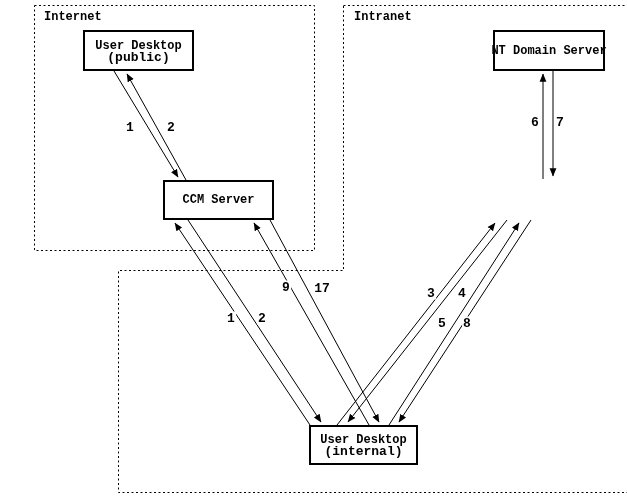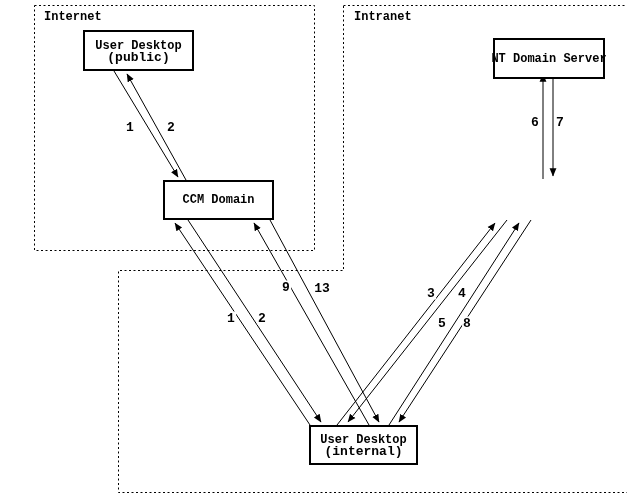--- a/index.html
+++ b/index.html
@@ -90,41 +90,41 @@
 
   <span class="region-label" style="left:12px;top:10px;">Internet</span>
   <span class="region-label" style="left:322px;top:10px;">Intranet</span>
 
   <div class="node" style="left:51px;top:30px;width:111px;height:41px;">
     <div class="node-title">User Desktop</div>
     <div class="node-sub">(public)</div>
   </div>
 
   <div class="node" style="left:131px;top:180px;width:111px;height:40px;">
-    <div class="node-title">CCM Domain</div>
+    <div class="node-title">CCM Server</div>
   </div>
 
-  <div class="node" style="left:461px;top:38px;width:112px;height:41px;">
+  <div class="node" style="left:461px;top:30px;width:112px;height:41px;">
     <div class="node-title">NT Domain Server</div>
   </div>
 
 
   <div class="node" style="left:277px;top:425px;width:109px;height:40px;">
     <div class="node-title">User Desktop</div>
     <div class="node-sub">(internal)</div>
   </div>
 
   <span class="num" style="left:98px;top:127px;">1</span>
   <span class="num" style="left:139px;top:127px;">2</span>
 
   <span class="num" style="left:199px;top:318px;">1</span>
   <span class="num" style="left:230px;top:318px;">2</span>
 
   <span class="num" style="left:254px;top:287px;">9</span>
-  <span class="num" style="left:290px;top:288px;">13</span>
+  <span class="num" style="left:290px;top:288px;">17</span>
 
   <span class="num" style="left:399px;top:293px;">3</span>
   <span class="num" style="left:430px;top:293px;">4</span>
 
   <span class="num" style="left:410px;top:323px;">5</span>
   <span class="num" style="left:435px;top:323px;">8</span>
 
   <span class="num" style="left:503px;top:122px;">6</span>
   <span class="num" style="left:528px;top:122px;">7</span>
 

